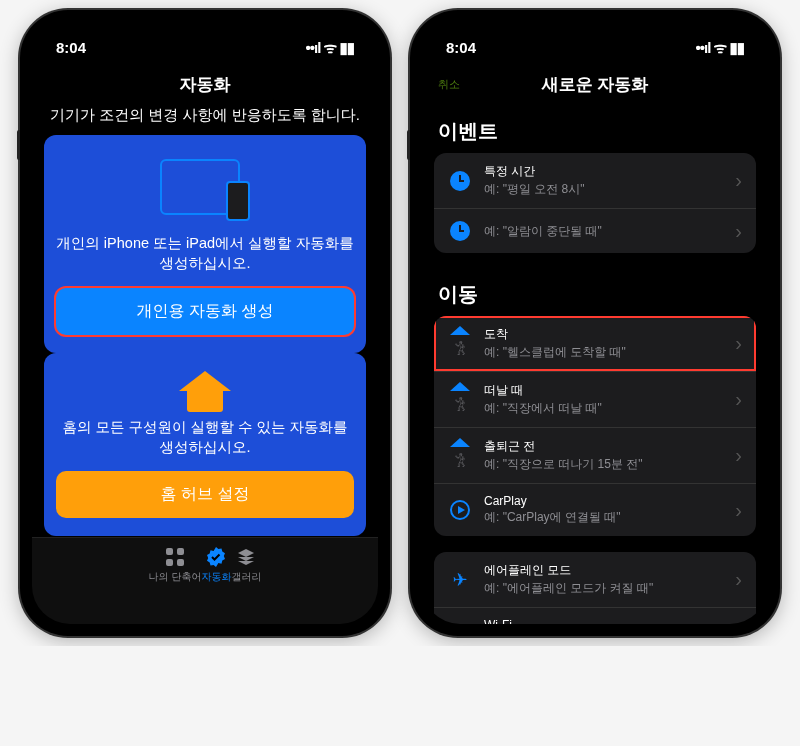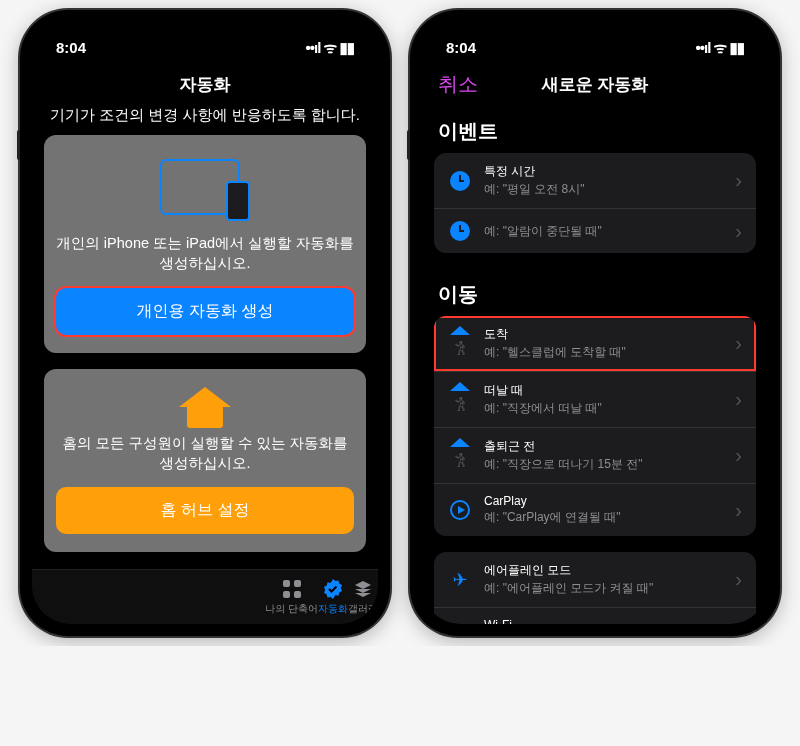--- a/index.html
+++ b/index.html
@@ -64,22 +64,22 @@
     }
     .status-right { display: flex; gap: 4px; align-items: center; letter-spacing: -1px; }
     .nav-bar {
       display: flex;
       align-items: center;
       padding: 8px 16px;
       position: relative;
       min-height: 44px;
     }
     .nav-left {
-      color: #d946ef;
-      font-size: 20px;
+      color: #4d7c0f;
+      font-size: 11px;
     }
     .nav-title {
       position: absolute;
       left: 50%;
       transform: translateX(-50%);
       color: #fff;
       font-size: 17px;
       font-weight: 600;
     }
     .content {
@@ -88,24 +88,24 @@
       padding: 0 12px;
       color: #fff;
     }
     .subtitle {
       color: #fff;
       font-size: 15px;
       text-align: center;
       padding: 0 6px 10px;
     }
     .card {
-      background: #737373;
+      background: #1d4ed8;
       border-radius: 12px;
       padding: 18px 12px;
-      margin-bottom: 16px;
+      margin-bottom: 0;
       text-align: center;
     }
     .card-icon {
       margin: 6px auto 14px;
       display: flex;
       justify-content: center;
     }
     .devices-icon {
       position: relative;
       width: 90px;
@@ -168,22 +168,22 @@
       border-radius: 10px;
       font-size: 16px;
       font-weight: 500;
       cursor: pointer;
     }
     .btn-blue { background: #0a84ff; color: #fff; }
     .btn-orange { background: #ff9f0a; color: #fff; }
     .highlighted { box-shadow: 0 0 0 2px #ff3b30; }
     .tab-bar {
       display: flex;
-      justify-content: flex-end;
-      padding: 8px 0 8px;
+      justify-content: center;
+      padding: 8px 0 40px;
       background: #0f0f0f;
       border-top: 1px solid #222;
     }
     .tab-item {
       display: flex;
       flex-direction: column;
       align-items: center;
       gap: 2px;
       font-size: 10px;
       color: #8e8e93;

